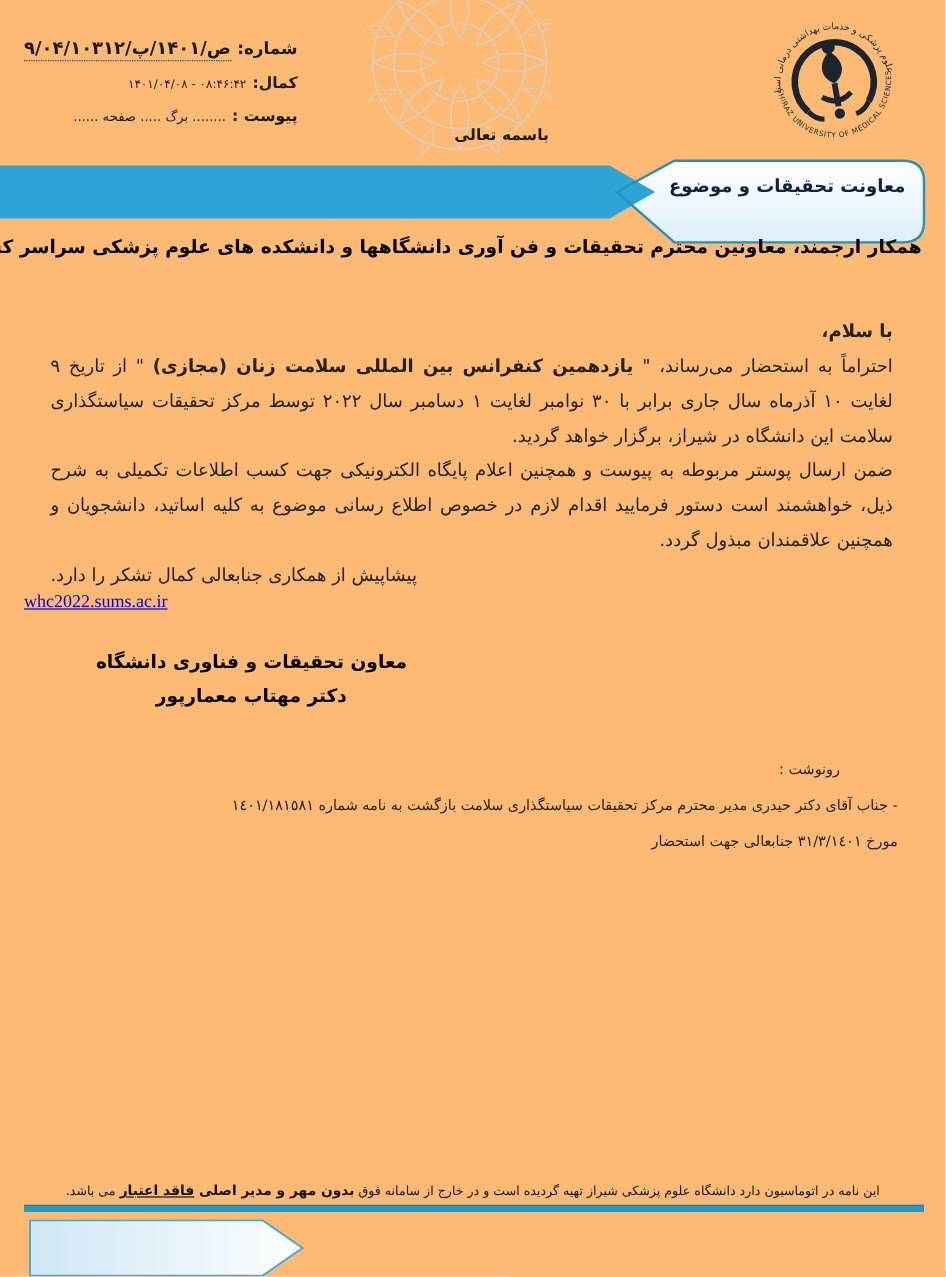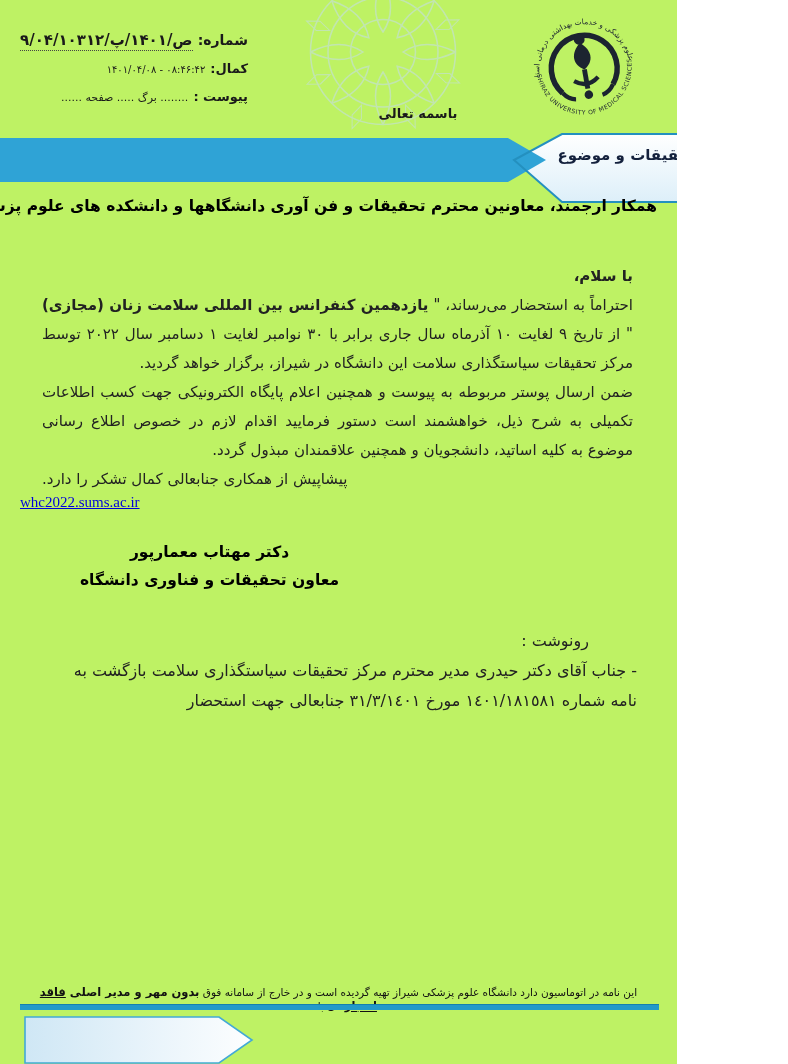--- a/index.html
+++ b/index.html
@@ -1,16 +1,16 @@
 <!DOCTYPE html>
 <html lang="fa"><head>
 <meta charset="utf-8">
 <style>
   html,body{margin:0;padding:0;background:#fff;}
-  .page{position:relative;width:677px;height:1064px;background:#bef264;overflow:hidden;
+  .page{position:relative;width:788px;height:1064px;background:#fdba74;overflow:hidden;
         font-family:"DejaVu Sans",sans-serif;color:#1a1a1a;}
 
   
   .meta{position:absolute;top:30px;left:16px;width:232px;direction:rtl;text-align:right;white-space:nowrap;}
   .meta-row{margin-bottom:9px;}
   .num-label{font-weight:bold;font-size:14px;}
   .num-value{font-weight:bold;font-size:15px;border-bottom:1px dotted #444;padding-bottom:1px;}
   .date-label,.att-label{font-weight:bold;font-size:13px;}
   .date-value{font-weight:normal;font-size:10px;letter-spacing:.3px;}
   .att-value{font-size:11px;}
@@ -44,21 +44,21 @@
 
   .site-link{position:absolute;left:20px;top:494px;font-family:"Liberation Serif",serif;
              font-size:15px;color:#0000dd;text-decoration:underline;}
 
   
   .signature{position:absolute;top:538px;left:52px;width:315px;text-align:center;direction:rtl;
              font-weight:bold;font-size:15.5px;line-height:28px;color:#000;}
 
   
   .cc{position:absolute;top:626px;right:40px;width:572px;direction:rtl;text-align:right;
-      font-size:16px;line-height:30px;color:#222;}
+      font-size:12px;line-height:30px;color:#222;}
   .cc-label{padding-left:0;padding-right:48px;display:block;}
   .cc-item{display:block;}
 
   
   .footer-note{position:absolute;top:985px;left:24px;right:24px;text-align:center;direction:rtl;
                font-size:10.5px;color:#111;}
   .footer-note .fb{font-weight:bold;font-size:11.5px;}
   .footer-note .fu{font-weight:bold;font-size:11.5px;text-decoration:underline;}
   .footer-rule{position:absolute;top:1004px;left:20px;right:18px;height:5px;background:#2399c9;
                border-top:1px solid #157fae;}
@@ -158,22 +158,22 @@
   <div class="body-text">
     <p class="salutation">با سلام،</p>
     <p><span>احتراماً به استحضار می‌رساند، " </span><span class="b">یازدهمین کنفرانس بین المللی سلامت زنان (مجازی)</span><span> " از تاریخ ۹ لغایت ۱۰ آذرماه سال جاری برابر با ۳۰ نوامبر لغایت ۱ دسامبر سال ۲۰۲۲ توسط مرکز تحقیقات سیاستگذاری سلامت این دانشگاه در شیراز، برگزار خواهد گردید.</span></p>
     <p>ضمن ارسال پوستر مربوطه به پیوست و همچنین اعلام پایگاه الکترونیکی جهت کسب اطلاعات تکمیلی به شرح ذیل، خواهشمند است دستور فرمایید اقدام لازم در خصوص اطلاع رسانی موضوع به کلیه اساتید، دانشجویان و همچنین علاقمندان مبذول گردد.</p>
     <p class="closing-line">پیشاپیش از همکاری جنابعالی کمال تشکر را دارد.</p>
   </div>
 
   <a class="site-link" href="whc2022.sums.ac.ir">whc2022.sums.ac.ir</a>
 
   <div class="signature">
+    <div>معاون تحقیقات و فناوری دانشگاه</div>
     <div>دکتر مهتاب معمارپور</div>
-    <div>معاون تحقیقات و فناوری دانشگاه</div>
   </div>
 
   <div class="cc">
     <span class="cc-label">رونوشت :</span>
     <span class="cc-item">- جناب آقای دکتر حیدری مدیر محترم مرکز تحقیقات سیاستگذاری سلامت بازگشت به نامه شماره ١٤٠١/١٨١٥٨١ مورخ ٣١/٣/١٤٠١ جنابعالی جهت استحضار</span>
   </div>
 
   <div class="footer-note"><span>این نامه در اتوماسیون دارد دانشگاه علوم پزشکی شیراز تهیه گردیده است و در خارج از سامانه فوق </span><span class="fb">بدون مهر و مدیر اصلی </span><span class="fu">فاقد اعتبار</span><span> می باشد.</span></div>
 
   <div class="footer-rule"></div>

